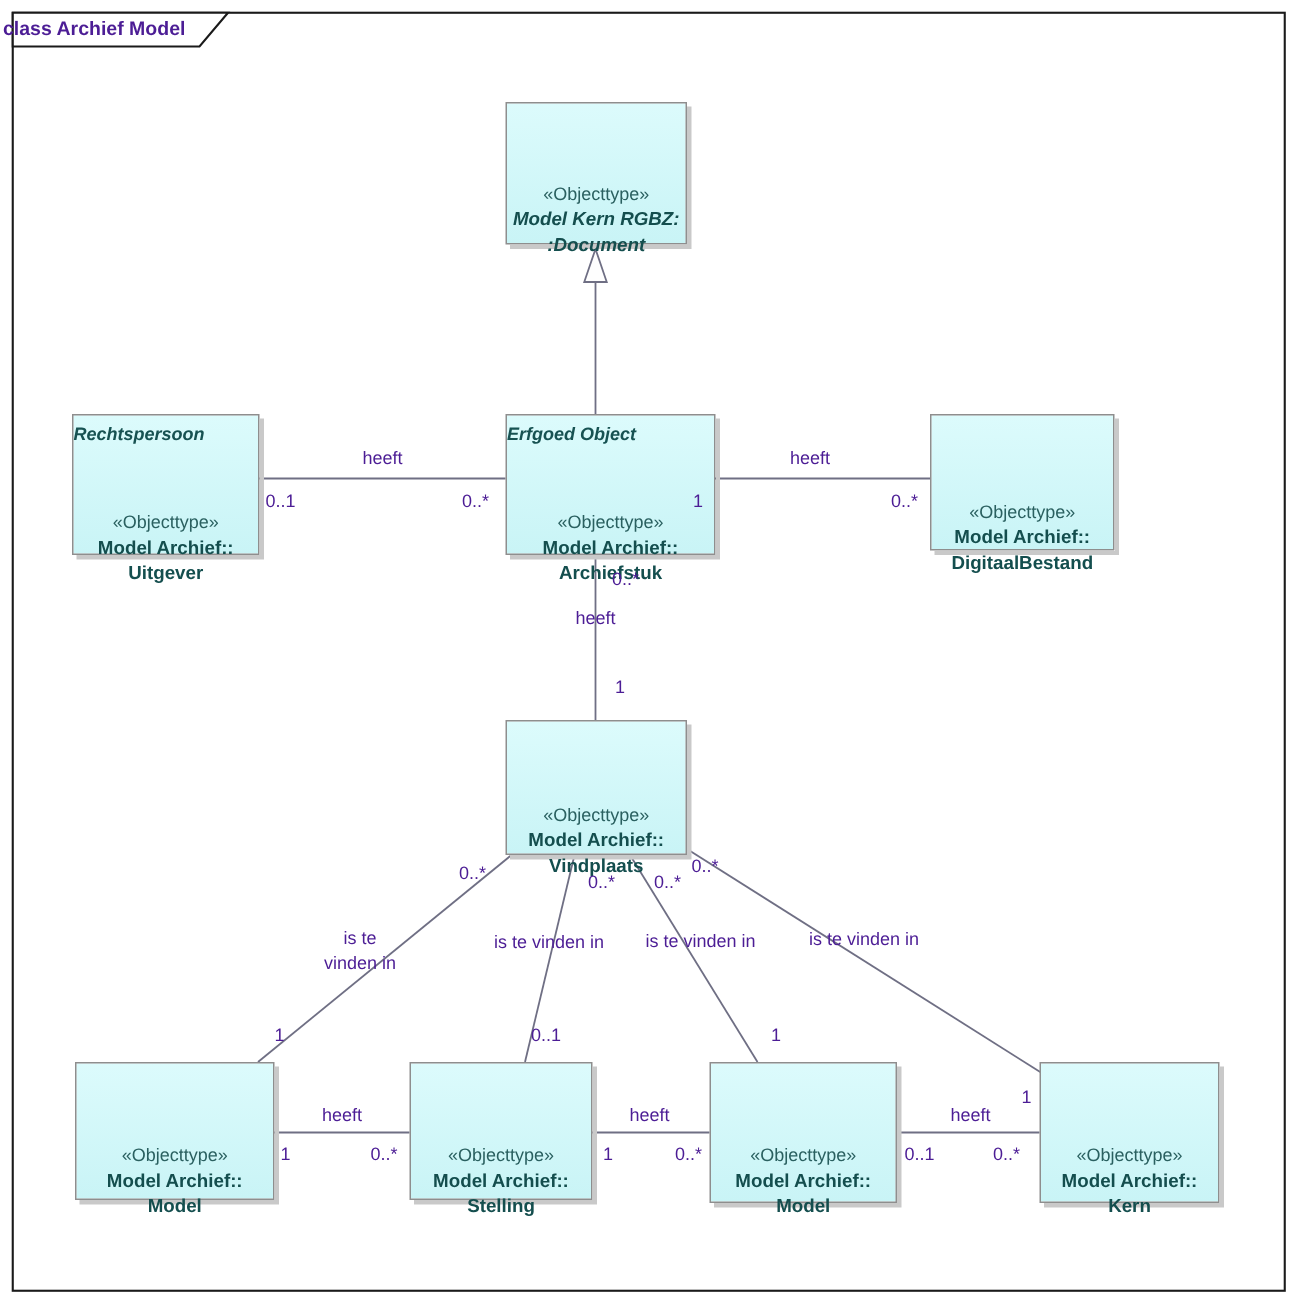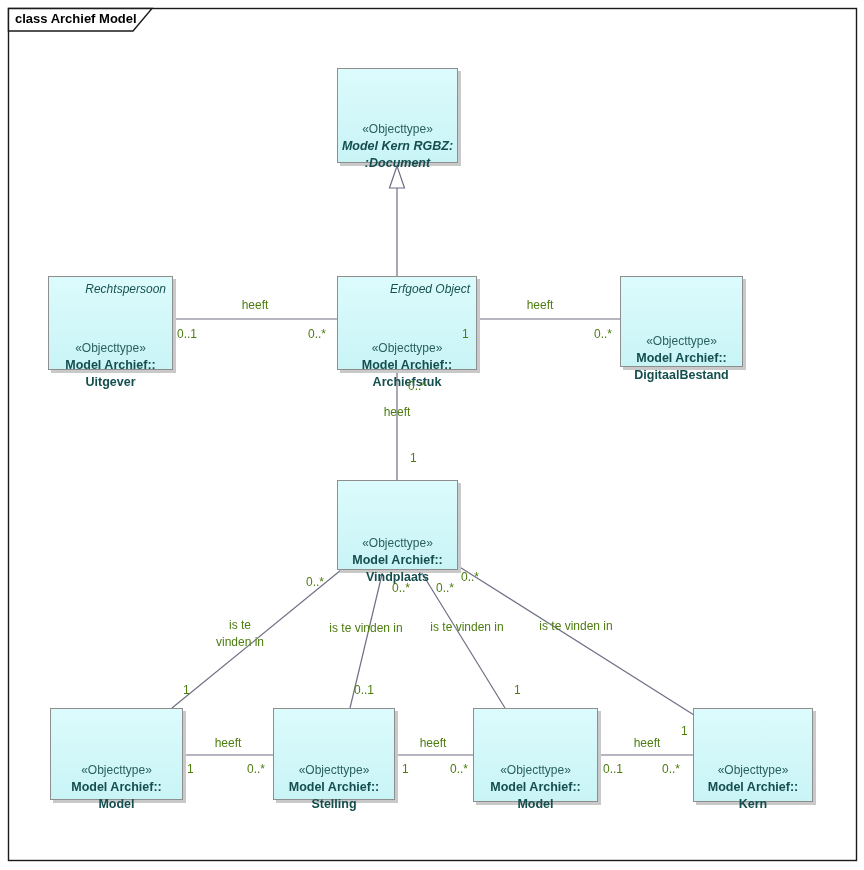--- a/index.html
+++ b/index.html
@@ -3,30 +3,30 @@
 <meta charset="utf-8">
 <style>
   html,body{margin:0;padding:0;background:#ffffff;}
   #stage{position:relative;width:864px;height:870px;background:#ffffff;
          font-family:"Liberation Sans", sans-serif;overflow:hidden;}
   #wires{position:absolute;left:0;top:0;width:864px;height:870px;}
   .cls{position:absolute;background:linear-gradient(180deg,#dcfbfc 0%,#c9f4f6 100%);
        border:1px solid #8e8e8e;box-shadow:3px 3px 0 #c9c9c9;
        display:flex;flex-direction:column;align-items:center;
        padding-top:8px;box-sizing:border-box;color:#175252;}
-  .hdr{width:100%;text-align:right;font-style:italic;font-size:12px;
-       padding-right:6px;box-sizing:border-box;height:21px;color:#175252;}
+  .hdr{width:100%;text-align:left;font-style:italic;font-size:12px;
+       padding-right:6px;box-sizing:border-box;height:21px;color:#175252;font-weight:bold;}
   .stereo{font-size:12px;line-height:17px;color:#2a6060;margin-top:44px;}
   .nm{font-weight:bold;font-size:12.5px;line-height:17px;text-align:left;color:#144e4e;}
   .it .stereo{font-style:normal;}
   .it .nm{font-style:italic;}
-  .lbl{position:absolute;font-size:12px;color:#4d7c0f;white-space:nowrap;}
+  .lbl{position:absolute;font-size:12px;color:#4c1d95;white-space:nowrap;}
   .ctr{transform:translateX(-50%);}
   .wrap3{white-space:normal;width:52px;text-align:center;line-height:17px;transform:translateX(-50%);}
-  #tab-title{position:absolute;left:15px;top:11px;font-size:13px;font-weight:bold;color:#000000;}
+  #tab-title{position:absolute;left:2px;top:11px;font-size:13px;font-weight:bold;color:#4c1d95;}
 </style>
 </head>
 <body>
 
 <div id="stage">
 
   <svg id="wires" viewBox="0 0 864 870" xmlns="http://www.w3.org/2000/svg">
 
     <rect x="8.5" y="8.5" width="848" height="852" fill="none" stroke="#1a1a1a" stroke-width="1.4"></rect>
 

